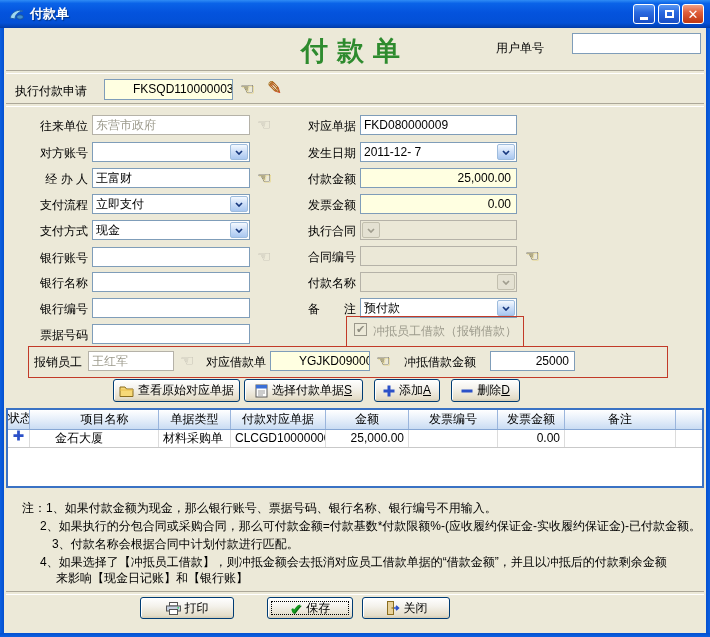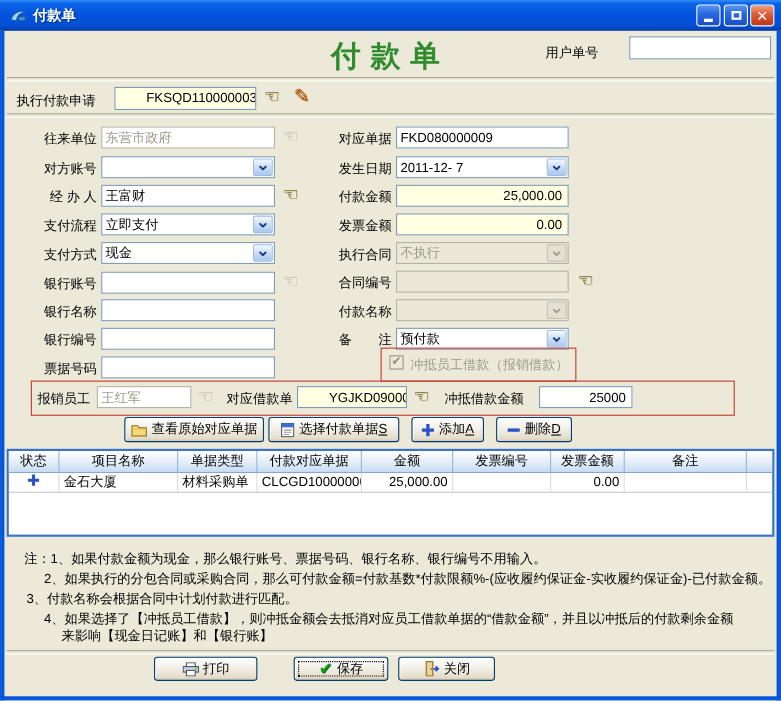--- a/index.html
+++ b/index.html
@@ -48,21 +48,21 @@
   .btn .ic{display:inline-flex;align-items:center;}
   .btn .check{color:#139a1e;font-weight:bold;font-size:15px;line-height:1;text-shadow:1px 1px 0 #0c6d12;}
   .btn.focused::after{content:"";position:absolute;left:3px;right:3px;top:3px;bottom:3px;border:1px dotted #000;}
   
   .tbl{position:absolute;left:6px;top:408px;width:698px;height:80px;border:2px solid #3a72c4;background:#fff;box-sizing:border-box;}
   .thead{display:flex;height:19px;background:linear-gradient(180deg,#ffffff 0%,#e3edf9 55%,#c9dcf3 100%);border-bottom:1px solid #86a7d4;}
   .th{font-size:12px;text-align:center;line-height:18px;border-right:1px solid #9ab5dc;box-sizing:border-box;overflow:hidden;white-space:nowrap;}
   .trow{display:flex;height:17px;border-bottom:1px solid #c9c9c9;}
   .td{font-size:12px;line-height:16px;padding:0 4px;border-right:1px solid #dcdcdc;box-sizing:border-box;overflow:hidden;white-space:nowrap;}
   .td.ra{text-align:right;}
-  .c0{width:46px;}.c1{width:108px;}.c2{width:72px;}.c3{width:95px;}.c4{width:83px;}.c5{width:89px;}.c6{width:67px;}.c7{width:111px;}.cf{flex:1;border-right:none;}
+  .c0{width:22px;font-family:Liberation Mono, monospace;}.c1{width:108px;margin-left:21px;}.c2{width:72px;}.c3{width:95px;}.c4{width:83px;}.c5{width:89px;}.c6{width:67px;}.c7{width:111px;}.cf{flex:1;border-right:none;}
   .note{position:absolute;font-size:12px;color:#000;white-space:pre;margin-left:12px;}
   .title-green{position:absolute;left:230px;top:33px;width:250px;text-align:center;font-family:"Liberation Serif","DejaVu Serif",serif;font-weight:bold;font-size:27px;letter-spacing:9px;color:#2e8b2e;}
 </style>
 </head>
 <body>
 
 <div class="window">
 
   <div class="titlebar">
     <svg class="win-ico" viewBox="0 0 17 17">
@@ -162,21 +162,20 @@
   </div>
 
   <span class="lblr" style="top:171px">付款金额</span>
   <div class="txt yellow ra" style="left:360px;top:168px;width:157px"><span>25,000.00</span></div>
 
   <span class="lblr" style="top:197px">发票金额</span>
   <div class="txt yellow ra" style="left:360px;top:194px;width:157px"><span>0.00</span></div>
 
   <span class="lblr" style="top:223px">执行合同</span>
   <div class="combo dis" style="left:360px;top:220px;width:157px">
-    <span class="cval">不执行</span>
     <span class="cbtn">
         <svg width="8" height="5" viewBox="0 0 8 5">
           <polyline points="1,1 4,4 7,1" fill="none" stroke="#a09d8e" stroke-width="1.7"></polyline>
         </svg>
       </span>
   </div>
 
   <span class="lblr" style="top:249px">合同编号</span>
   <div class="txt dis-beige" style="left:360px;top:246px;width:157px"><span></span></div>
   <span class="hand" style="left:525px;top:248px">☜</span>
@@ -273,21 +272,21 @@
       <div class="td c4 ra">25,000.00</div>
       <div class="td c5"></div>
       <div class="td c6 ra">0.00</div>
       <div class="td c7"></div>
       <div class="td cf"></div>
     </div>
   </div>
 
   <div class="note" style="left:10px;top:500px">注：1、如果付款金额为现金，那么银行账号、票据号码、银行名称、银行编号不用输入。</div>
   <div class="note" style="left:28px;top:518px">2、如果执行的分包合同或采购合同，那么可付款金额=付款基数*付款限额%-(应收履约保证金-实收履约保证金)-已付款金额。</div>
-  <div class="note" style="left:12px;top:536px">3、付款名称会根据合同中计划付款进行匹配。</div>
+  <div class="note" style="left:40px;top:536px">3、付款名称会根据合同中计划付款进行匹配。</div>
   <div class="note" style="left:28px;top:554px">4、如果选择了【冲抵员工借款】，则冲抵金额会去抵消对应员工借款单据的“借款金额”，并且以冲抵后的付款剩余金额</div>
   <div class="note" style="left:44px;top:570px">来影响【现金日记账】和【银行账】</div>
 
   <div class="groove" style="top:591px"></div>
 
   <div class="btn" style="left:140px;top:597px;width:94px;height:22px">
     <span class="ic">
         <svg width="15" height="13" viewBox="0 0 15 13">
           <rect x="3.5" y="0.5" width="8" height="3.5" fill="#fff" stroke="#555"></rect>
           <rect x="0.5" y="4" width="14" height="5" fill="#c9d2e2" stroke="#555"></rect>

